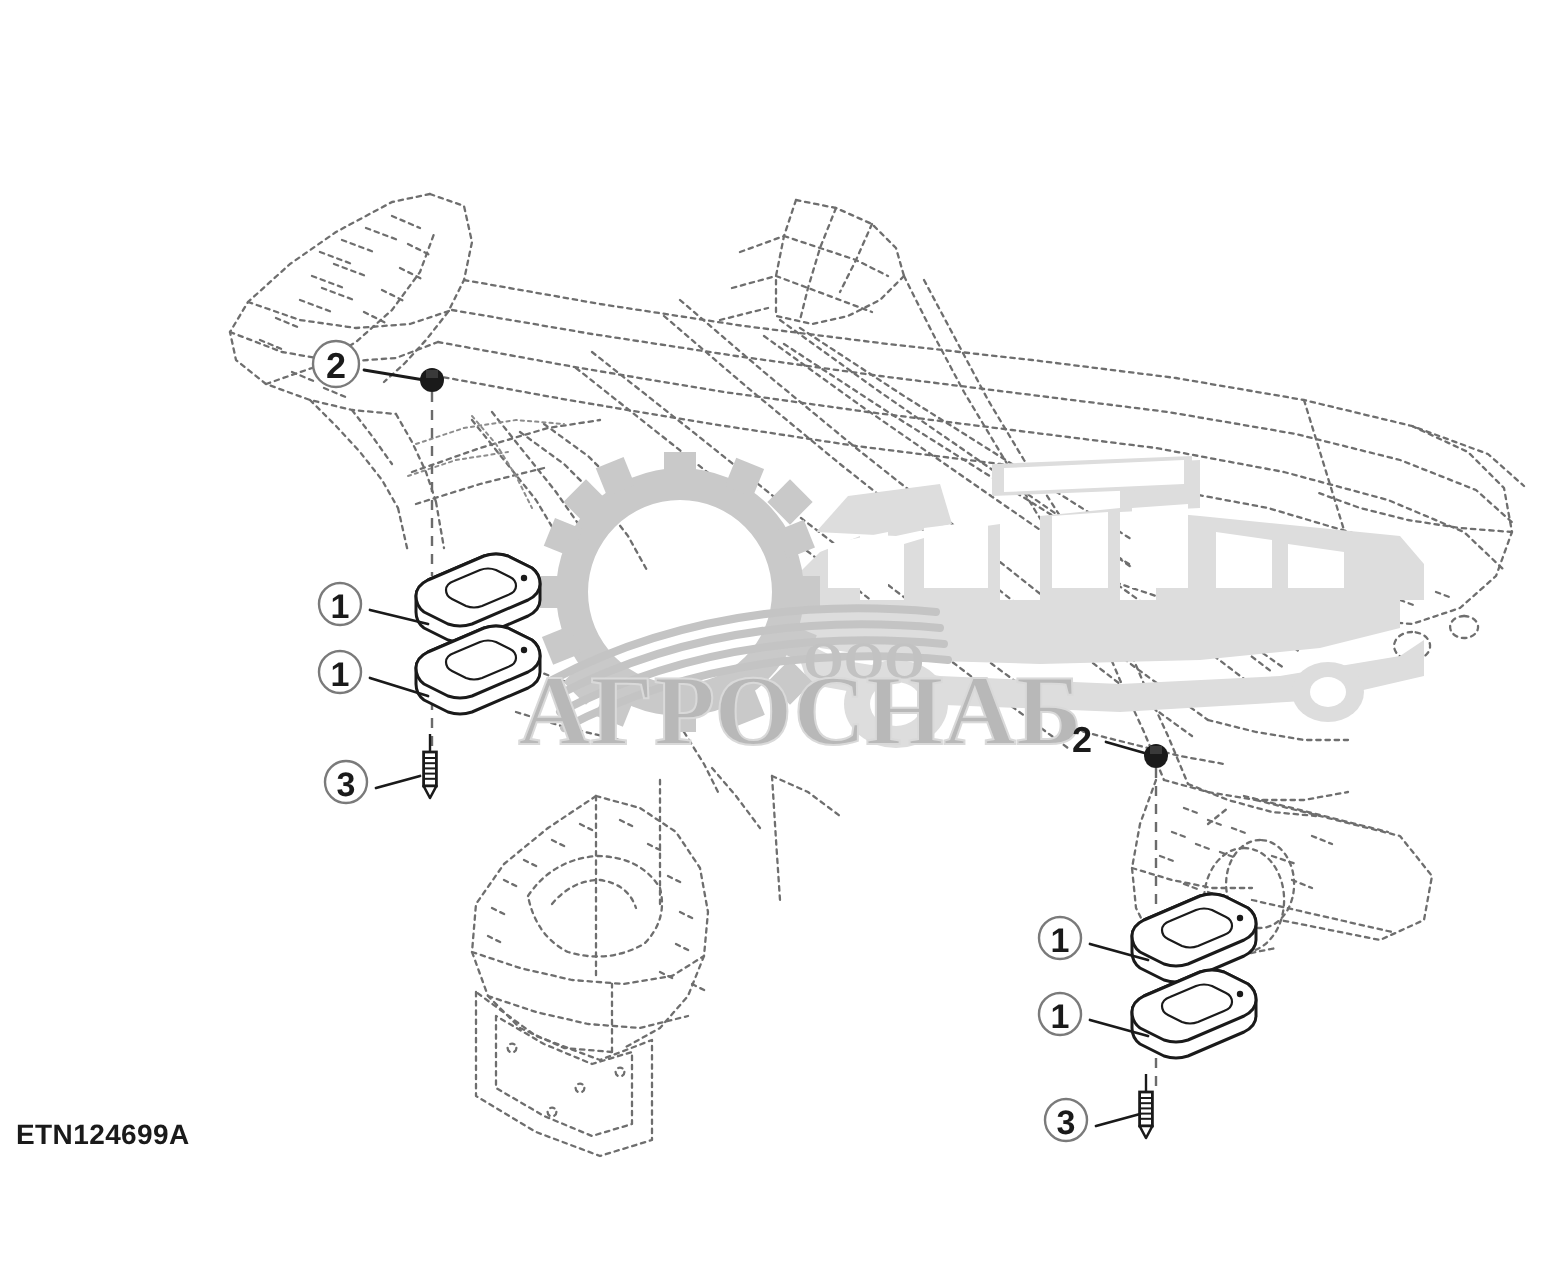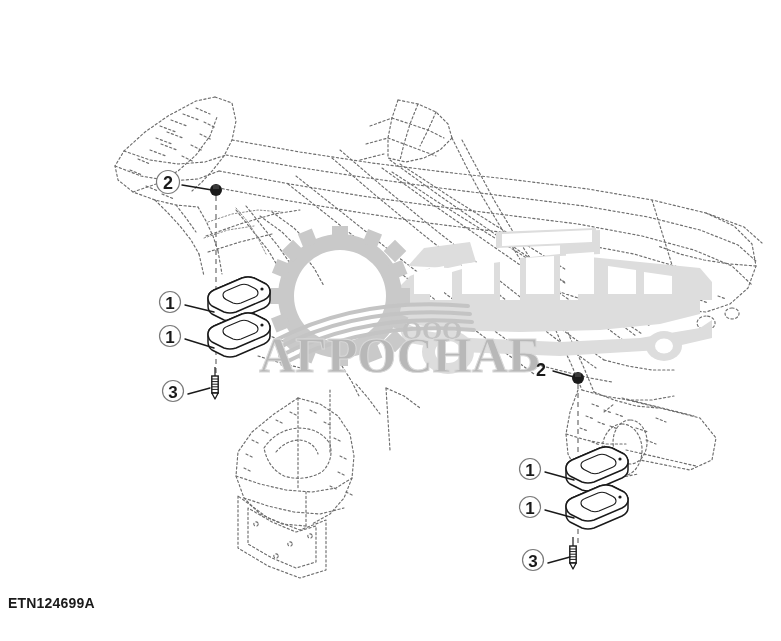--- a/index.html
+++ b/index.html
@@ -20,21 +20,21 @@
   #diagram-svg {
     position: absolute;
     left: 0;
     top: 0;
     width: 781px;
     height: 641px;
   }
   .part-number {
     position: absolute;
     left: 8px;
-    top: 595px;
+    top: 559px;
     font-family: "Liberation Sans", sans-serif;
     font-size: 14px;
     font-weight: bold;
     color: #1a1a1a;
     letter-spacing: 0.2px;
   }
   .callout-text {
     font-family: "Liberation Sans", sans-serif;
     font-weight: bold;
     fill: #1a1a1a;

